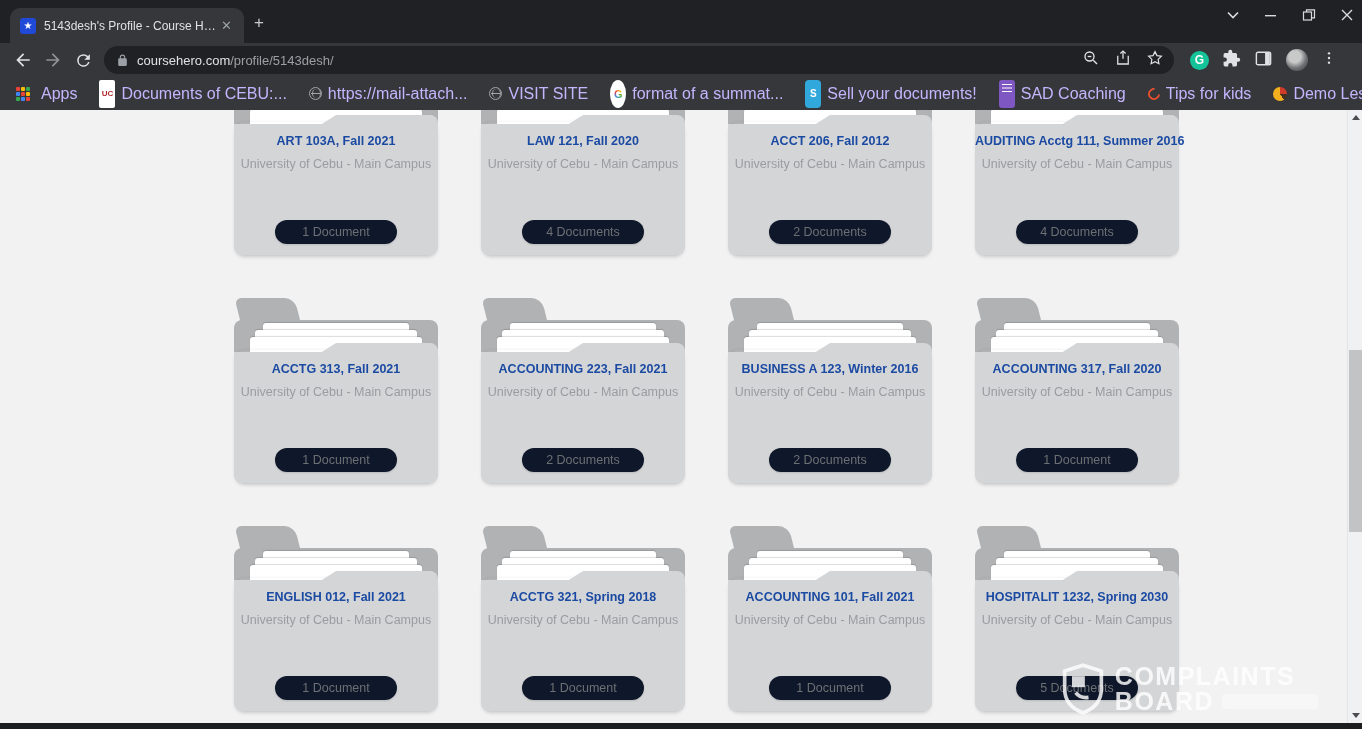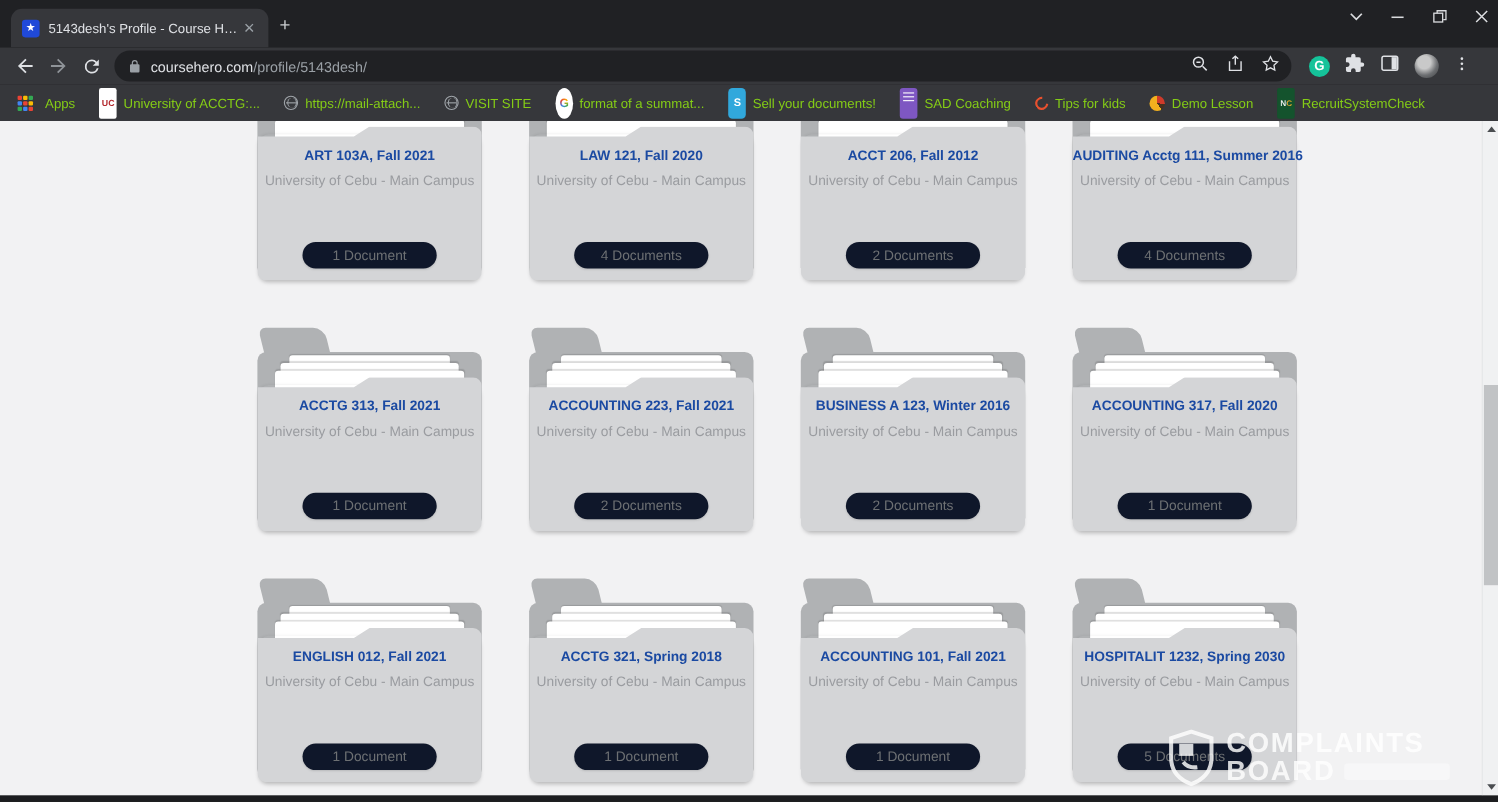--- a/index.html
+++ b/index.html
@@ -23,21 +23,21 @@
   .omni-url { flex:1; font-size:13px; color:#dfe1e5; margin-left:8px; white-space:nowrap; overflow:hidden; }
   .omni-url .path { color:#9aa0a6; }
   .omni-icons { display:flex; align-items:center; gap:14px; }
   .ext-area { display:flex; align-items:center; gap:13px; padding:0 4px 0 8px; }
   .ext-g { width:19px; height:19px; border-radius:50%; background:#15c39a; color:#fff; font-weight:bold; font-size:12px; text-align:center; line-height:19px; }
   .avatar { width:22px; height:22px; border-radius:50%; background:radial-gradient(circle at 40% 35%, #c9c9c9 0 30%, #6d6f72 60%, #3a3b3d 100%); }
 
   
   .bookmarks { height:33px; background:#36373b; display:flex; align-items:center; padding:0 10px; gap:4px; flex:0 0 auto; }
   .bm-item { display:flex; align-items:center; gap:6px; padding:3px 9px; border-radius:6px; }
-  .bm-label { color:#84cc16; font-size:12px; white-space:nowrap; }
+  .bm-label { color:#c4b5fd; font-size:16px; white-space:nowrap; }
   .bm-ico { width:16px; height:28px; display:flex; align-items:center; justify-content:center; font-weight:bold; position:relative; flex:0 0 auto; }
   .ico-apps-grid::before { content:""; width:4px; height:4px; border-radius:1px; background:#ea4335; display:block; margin:-9px 9px 0 -9px;
      box-shadow:5px 0 0 #fbbc04, 10px 0 0 #34a853, 0 5px 0 #4285f4, 5px 5px 0 #ea4335, 10px 5px 0 #fbbc04, 0 10px 0 #34a853, 5px 10px 0 #4285f4, 10px 10px 0 #ea4335; }
   .ico-uc { background:#fff; border-radius:2px; } .ico-uc .t { color:#b3282d; font-size:8px; }
   .ico-globe { width:13px; height:13px; border:1.5px solid #a0a5aa; border-radius:50%; }
   .ico-globe::before { content:""; position:absolute; left:1px; right:1px; top:50%; height:1.5px; margin-top:-1px; background:#a0a5aa; }
   .ico-globe::after { content:""; position:absolute; left:50%; top:1px; bottom:1px; width:7px; margin-left:-3.5px; border-left:1.5px solid #a0a5aa; border-right:1.5px solid #a0a5aa; border-radius:50%; }
   .ico-google-g { background:#fff; border-radius:50%; }
   .ico-google-g .t { font-size:11px; background:conic-gradient(from -45deg,#ea4335,#fbbc04,#34a853,#4285f4,#ea4335); -webkit-background-clip:text; background-clip:text; color:transparent; }
   .ico-s-badge { background:#31a8dc; border-radius:4px; } .ico-s-badge .t { color:#fff; font-size:10px; }
@@ -193,21 +193,21 @@
     <span class="bm-ico ico-apps-grid">
           <span class="t"></span>
         </span>
     <span class="bm-label">Apps</span>
   </div>
 
   <div class="bm-item">
     <span class="bm-ico ico-uc">
           <span class="t">UC</span>
         </span>
-    <span class="bm-label">University of ACCTG:...</span>
+    <span class="bm-label">Documents of CEBU:...</span>
   </div>
 
   <div class="bm-item">
     <span class="bm-ico ico-globe">
           <span class="t"></span>
         </span>
     <span class="bm-label">https://mail-attach...</span>
   </div>
 
   <div class="bm-item">

